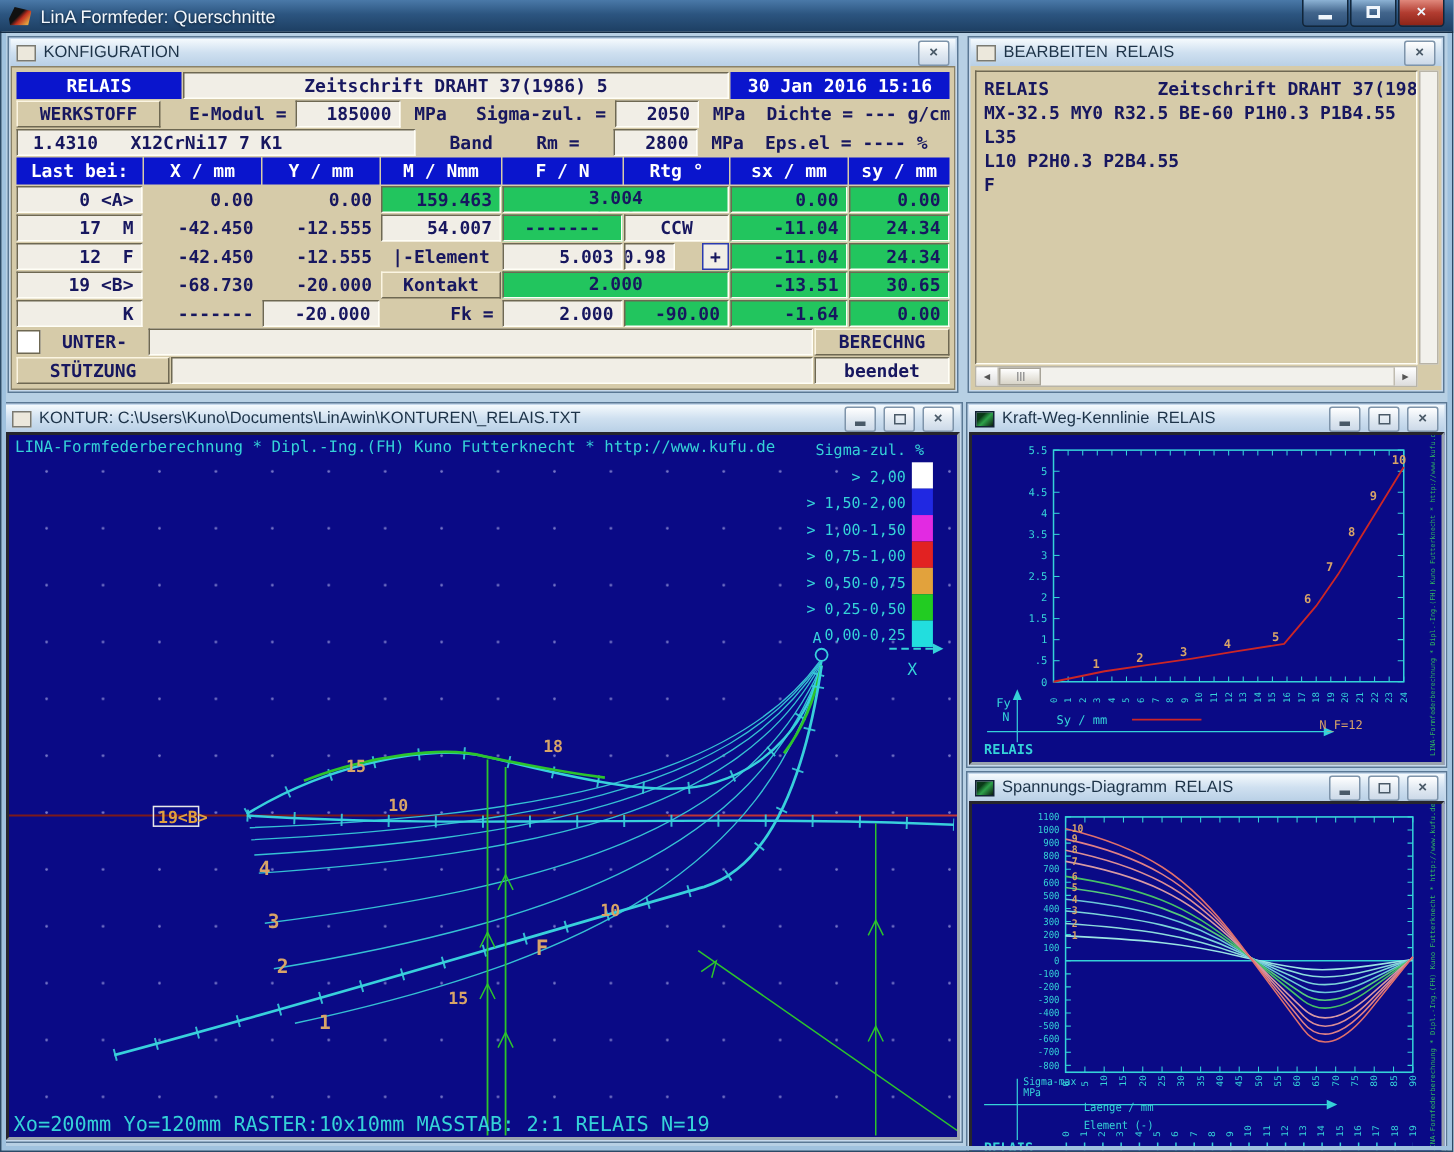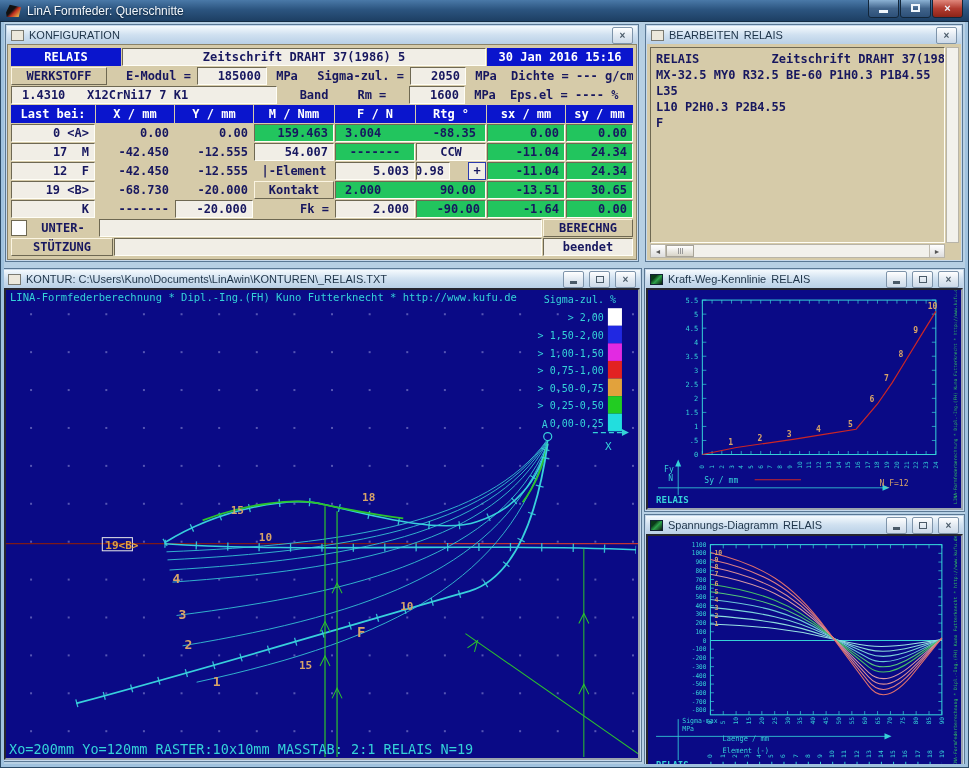--- a/index.html
+++ b/index.html
@@ -44,21 +44,21 @@
      font:700 12px "DejaVu Sans Mono",monospace;color:#17175f;box-sizing:border-box;overflow:hidden;white-space:pre;}
   .ctr{justify-content:center;}
   .lft{justify-content:flex-start;}
   .blue{background:#0a15cd;color:#ffffff;justify-content:center;}
   .fieldw{background:#f1eee6;border:1px solid;border-color:#6e6852 #fffef6 #fffef6 #6e6852;}
   .sunk{background:#22c55e;border:1px solid;border-color:#6e6852 #fffef6 #fffef6 #6e6852;}
   .flat{background:transparent;}
   .raised{background:#d6cba9;border:1px solid;border-color:#fbf5e2 #6e6852 #6e6852 #fbf5e2;justify-content:center;}
   .w0{width:84px;} .w1{width:78px;} .w2{width:78px;} .w3{width:80px;} .w4{width:80px;}
   .w5{width:70px;} .w6{width:78px;} .w7{flex:1;}
-  .merge45{width:151px;justify-content:space-between;padding:0 9px;}
+  .merge45{width:151px;justify-content:space-between;padding:0 9px;flex-direction:column;}
   .rtg-split{display:flex;gap:18px;width:70px;}
   .chk{width:14px;height:14px;background:#fff;border:1px solid #6e6852;align-self:center;}
   
   .ed-area{position:absolute;left:3px;top:3px;right:16px;bottom:17px;background:#d6cba9;
     border:1px solid;border-color:#6e6852 #fffef6 #fffef6 #6e6852;padding:3px 5px;overflow:hidden;}
   .ed-line{font:700 12px "DejaVu Sans Mono",monospace;color:#17175f;white-space:pre;line-height:16px;}
   .sb-h{position:absolute;left:3px;right:16px;bottom:2px;height:14px;background:#f2f1ec;
     border:1px solid #b8b4a8;display:flex;align-items:center;box-sizing:border-box;}
   .sb-v{position:absolute;right:2px;top:3px;bottom:17px;width:13px;background:#f2f1ec;border:1px solid #b8b4a8;box-sizing:border-box;}
   .sb-arrow{width:14px;height:100%;display:flex;align-items:center;justify-content:center;
@@ -108,21 +108,21 @@
         <div class="c fieldw" style="width:70px;">185000</div>
         <div class="c flat ctr" style="width:38px;">MPa</div>
         <div class="c flat" style="width:102px;">Sigma-zul. =</div>
         <div class="c fieldw" style="width:56px;">2050</div>
         <div class="c flat ctr" style="width:38px;">MPa</div>
         <div class="c flat lft w7">Dichte = --- g/cm³</div>
       </div>
       <div class="row">
         <div class="c fieldw lft" style="width:266px;padding-left:10px;">1.4310   X12CrNi17 7 K1</div>
         <div class="c flat ctr" style="width:130px;">Band    Rm =</div>
-        <div class="c fieldw" style="width:56px;">1600</div>
+        <div class="c fieldw" style="width:56px;">2800</div>
         <div class="c flat ctr" style="width:38px;">MPa</div>
         <div class="c flat lft w7">Eps.el = ---- %</div>
       </div>
       <div class="row">
         <div class="c blue w0">Last bei:</div>
         <div class="c blue w1">X / mm</div>
         <div class="c blue w2">Y / mm</div>
         <div class="c blue w3">M / Nmm</div>
         <div class="c blue w4">F / N</div>
         <div class="c blue w5">Rtg °</div>

